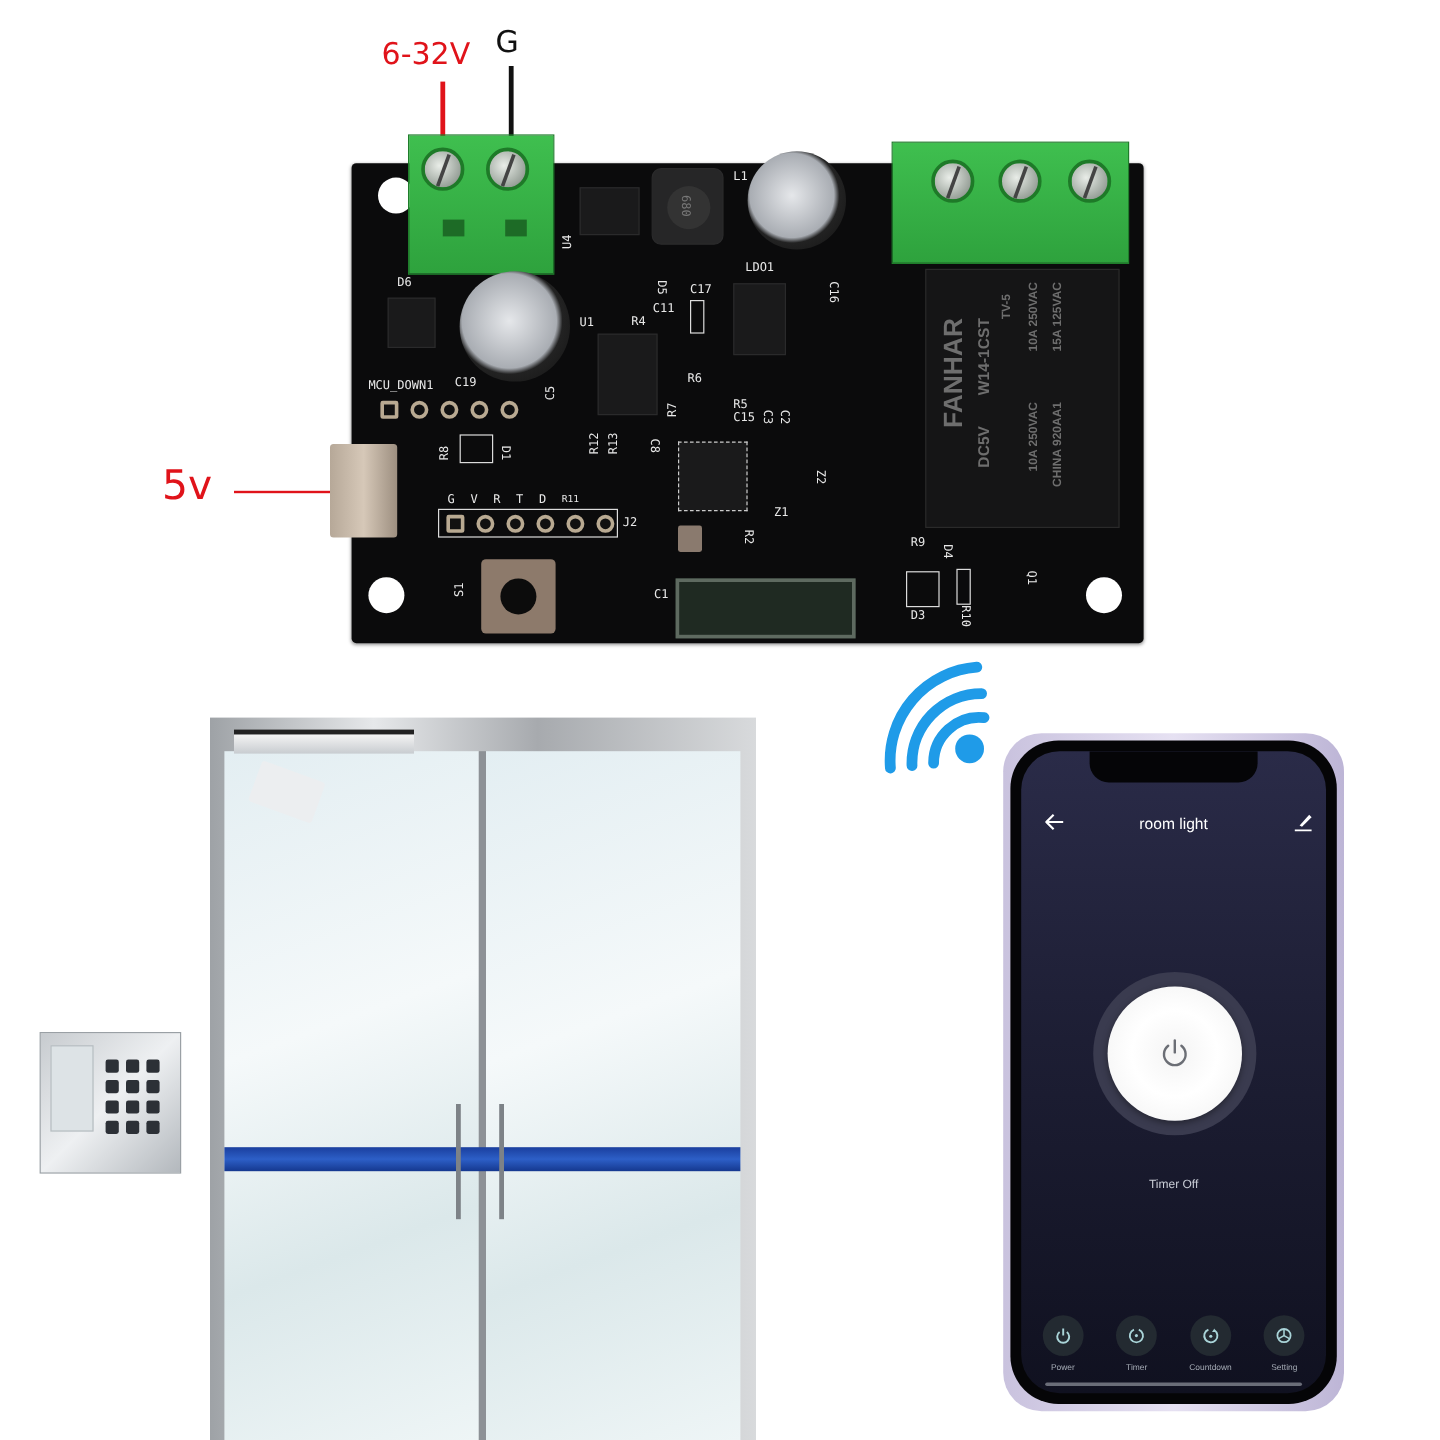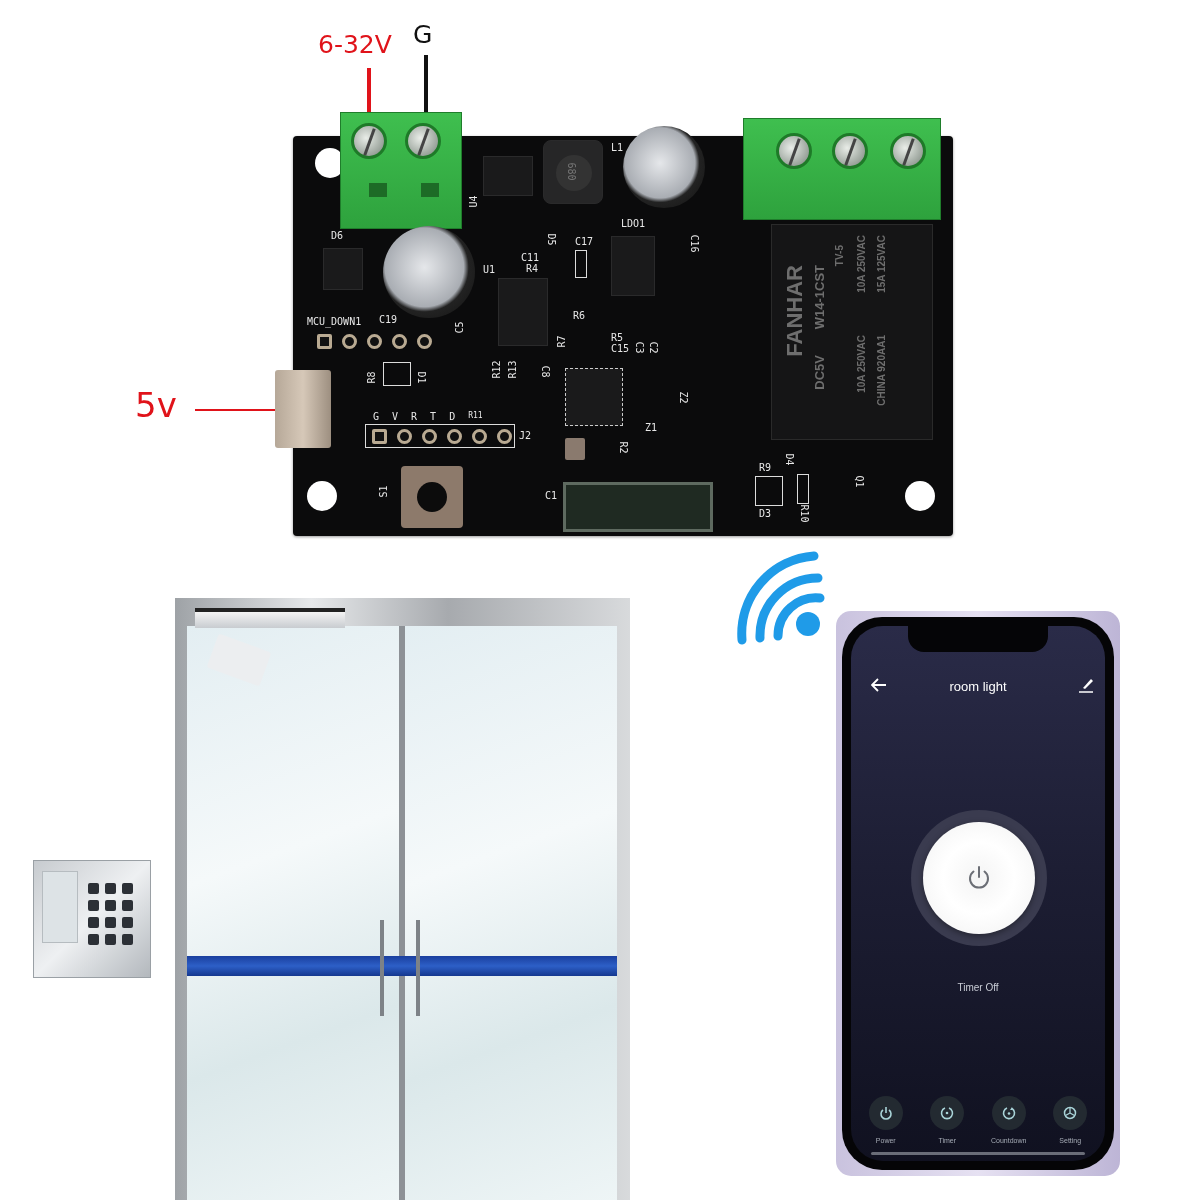--- a/index.html
+++ b/index.html
@@ -33,21 +33,21 @@
                 background: linear-gradient(90deg, #9ea2a6, #e6e8ea 30%, #a7aaae 60%, #d8dadc); }
   .glass { background: linear-gradient(160deg, #e3eef2, #f5f9fa 40%, #dbe8ea 70%, #eef5f6); }
   .blue-band { background: linear-gradient(#1a3f9e, #2d5fc7 50%, #15388f); }
 
   
   .keypad { left: 33px; top: 860px; width: 118px; height: 118px;
             background: linear-gradient(135deg, #c7cbcf, #eef0f2 50%, #b3b8bd); border: 1px solid #9aa0a5; }
   .key { width: 11px; height: 11px; background: #2c3036; border-radius: 2px; }
 
   
-  .phone-shell { left: 836px; top: 611px; width: 284px; height: 565px; border-radius: 15px;
+  .phone-shell { left: 836px; top: 611px; width: 284px; height: 565px; border-radius: 32px;
                  background: linear-gradient(90deg, #c9c2de, #e6e1f2 50%, #bdb5d6); padding: 6px; }
   .phone-bezel { width: 100%; height: 100%; border-radius: 40px; background: #050507; padding: 9px; position: relative; }
   .screen { width: 100%; height: 100%; border-radius: 32px; overflow: hidden; position: relative;
             background: linear-gradient(#2a2b48, #1d1e34 45%, #101120); }
   .notch { left: 50%; top: 0; width: 140px; height: 26px; margin-left: -70px; background: #050507;
            border-bottom-left-radius: 16px; border-bottom-right-radius: 16px; }
   .app-title { color: #ffffff; font-size: 13px; }
   .power-outer { width: 136px; height: 136px; border-radius: 50%; background: #3a3b4f; }
   .power-inner { width: 112px; height: 112px; border-radius: 50%;
                  background: radial-gradient(circle, #f4f4f4 0%, #ffffff 45%, #f0f0f0 100%);
@@ -109,21 +109,21 @@
   <div class="abs" style="left:24px; top:198px; display:flex; gap:10px;">
     <div class="pad" style="border-radius:2px;"></div>
       <div class="pad"></div>
       <div class="pad"></div>
       <div class="pad"></div>
       <div class="pad"></div>
   </div>
 
   <div class="abs silk" style="left:190px; top:128px;text-align:center;">U1</div>
   <div class="abs chip" style="left:205px; top:142px; width:50px; height:68px;"></div>
-  <div class="abs silk" style="left:228px; top:116px;">C11</div>
+  <div class="abs silk" style="left:251px; top:116px;">C11</div>
   <div class="abs silk" style="left:233px; top:127px;text-align:right;">R4</div>
   <div class="abs silk" style="left:252px; top:98px; transform:rotate(90deg);">D5</div>
   <div class="abs silk" style="left:160px; top:186px; transform:rotate(-90deg);">C5</div>
 
   <div class="abs silk" style="left:282px; top:100px;">C17</div>
   <div class="abs silkbox" style="left:282px; top:114px; width:12px; height:28px;"></div>
   <div class="abs chip" style="left:318px; top:100px; width:44px; height:60px;"></div>
   <div class="abs silk" style="left:392px; top:102px; transform:rotate(90deg);">C16</div>
 
   <div class="abs silk" style="left:280px; top:174px;">R6</div>
@@ -178,21 +178,21 @@
     <div class="abs relay-text" style="left:10px; top:40px; font-size:22px;">FANHAR</div>
     <div class="abs relay-text" style="left:40px; top:40px; font-size:13px;">W14-1CST</div>
     <div class="abs relay-text" style="left:40px; top:130px; font-size:13px;">DC5V</div>
     <div class="abs relay-text" style="left:62px; top:20px; font-size:10px;">TV-5</div>
     <div class="abs relay-text" style="left:84px; top:10px; font-size:10px;">10A 250VAC</div>
     <div class="abs relay-text" style="left:84px; top:110px; font-size:10px;">10A 250VAC</div>
     <div class="abs relay-text" style="left:104px; top:10px; font-size:10px;">15A 125VAC</div>
     <div class="abs relay-text" style="left:104px; top:110px; font-size:10px;">CHINA 920AA1</div>
   </div>
 
-  <div class="abs silk" style="left:466px; top:326px;">R9</div>
+  <div class="abs silk" style="left:466px; top:311px;">R9</div>
   <div class="abs silk" style="left:490px; top:318px; transform:rotate(90deg);">D4</div>
   <div class="abs silkbox" style="left:462px; top:340px; width:28px; height:30px;"></div>
   <div class="abs silk" style="left:466px; top:372px;">D3</div>
   <div class="abs silk" style="left:502px; top:372px; transform:rotate(90deg);">R10</div>
   <div class="abs silkbox" style="left:504px; top:338px; width:12px; height:30px;"></div>
   <div class="abs silk" style="left:560px; top:340px; transform:rotate(90deg);">Q1</div>
 </div>
 
 <svg class="abs" style="left:728px; top:544px;" width="100" height="104" viewBox="0 0 100 104">
   <g fill="none" stroke="#1f9be8" stroke-width="9" stroke-linecap="round">

